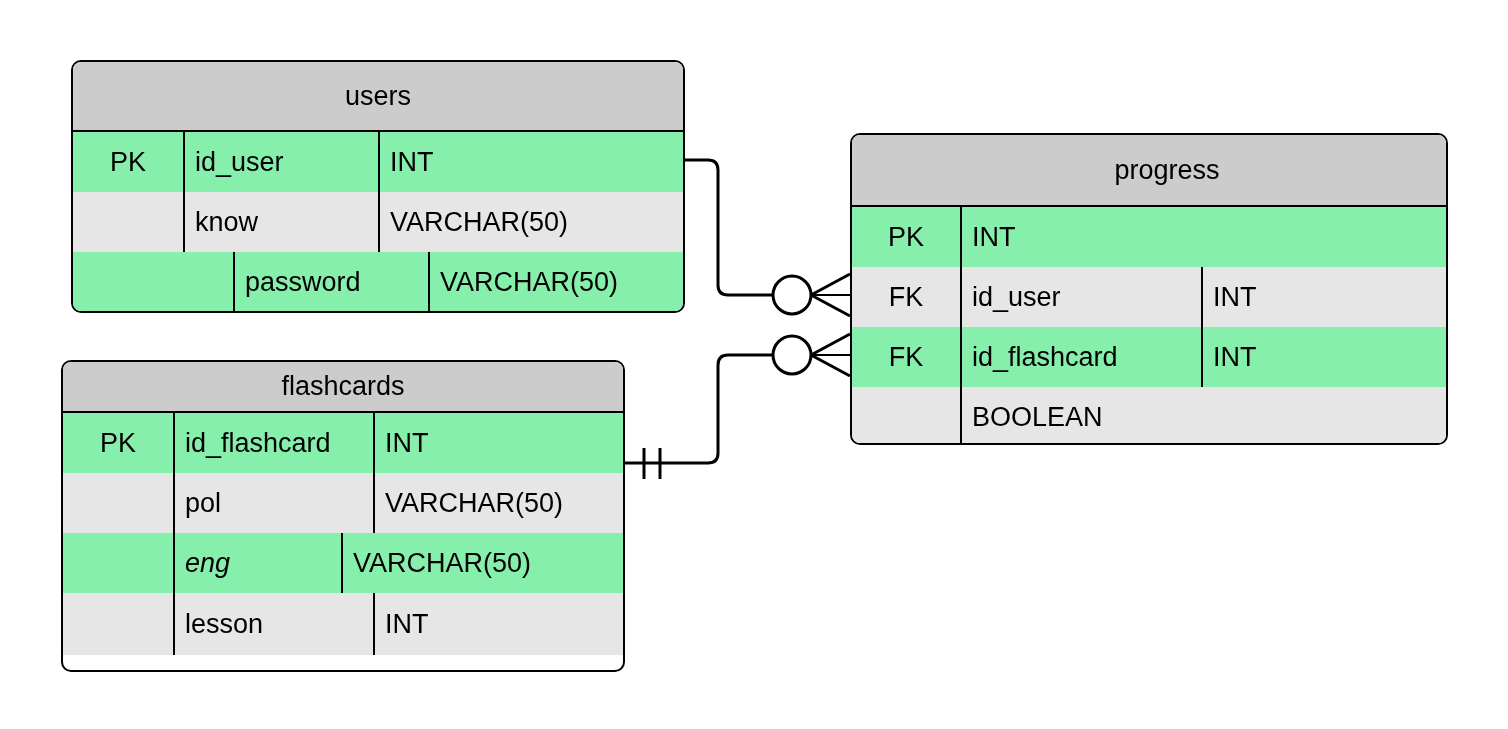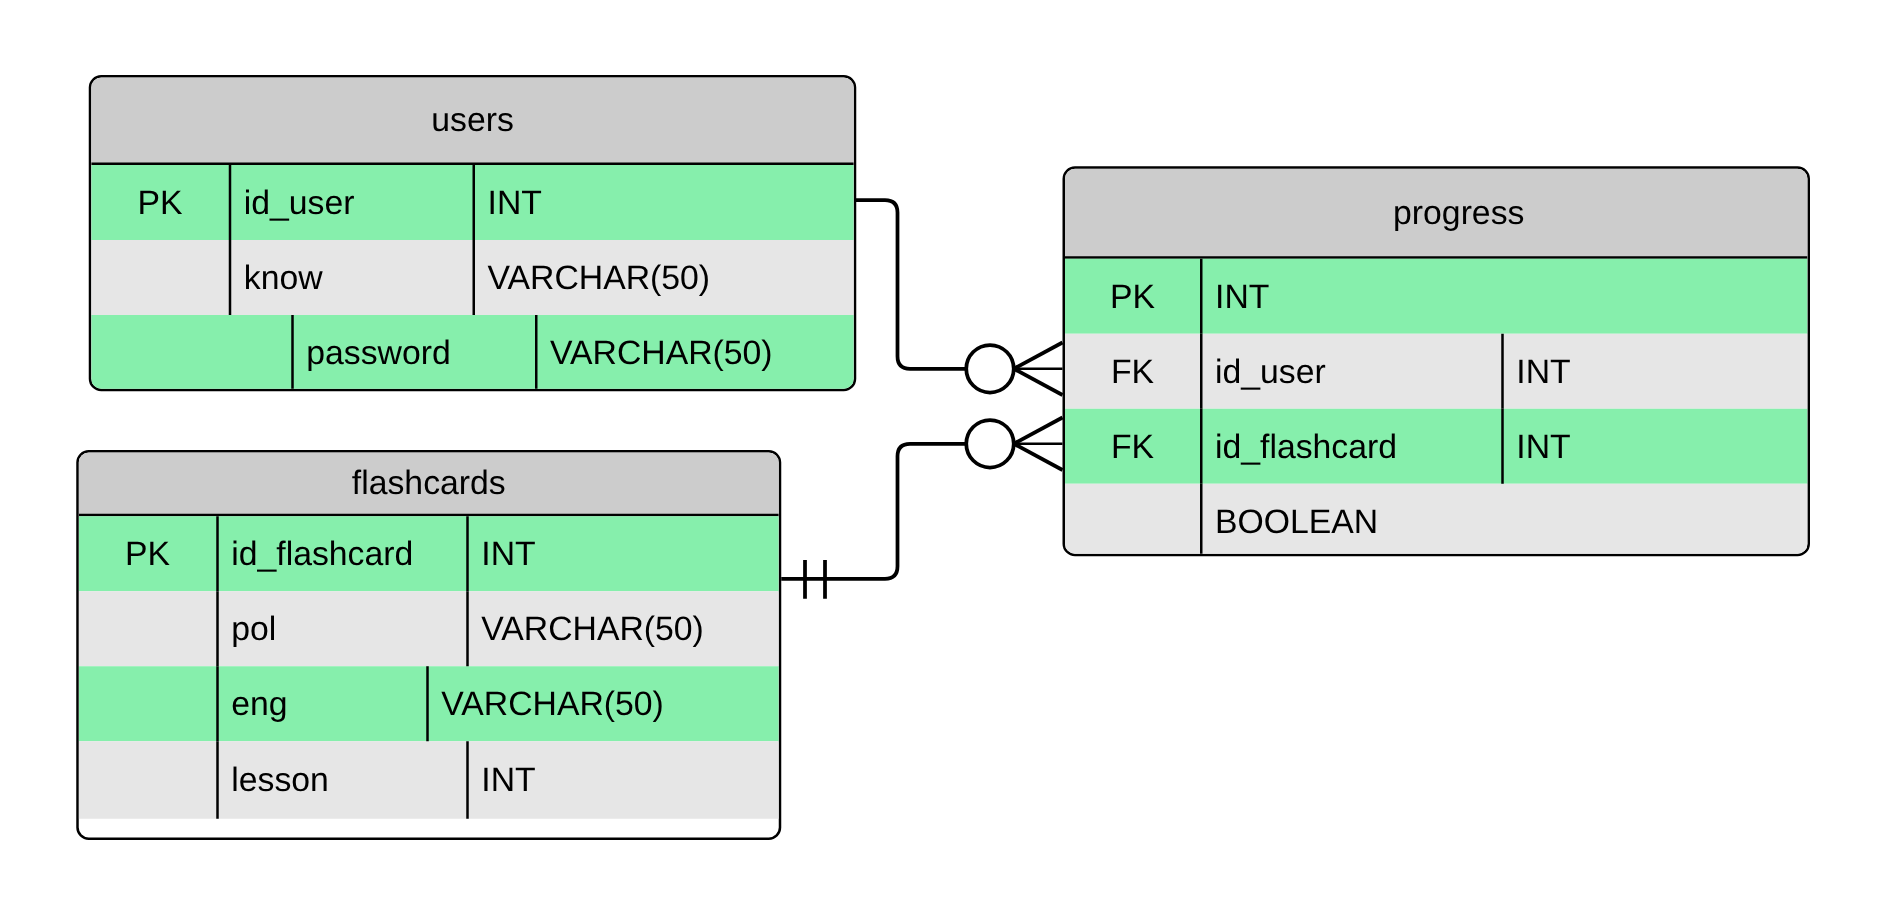--- a/index.html
+++ b/index.html
@@ -160,21 +160,21 @@
       </div>
 
       <div class="attr-row striped" style="height:60px;">
         <div class="cell cell-key" style="width:112px;"></div>
         <div class="cell cell-name" style="width:200px;">pol</div>
         <div class="cell cell-type" style="width:248px;">VARCHAR(50)</div>
       </div>
 
       <div class="attr-row plain" style="height:60px;">
         <div class="cell cell-key" style="width:112px;"></div>
-        <div class="cell cell-name" style="width:168px;">eng</div>
+        <div class="cell cell-name" style="width:168px;font-style:italic;">eng</div>
         <div class="cell cell-type" style="width:248px;">VARCHAR(50)</div>
       </div>
 
       <div class="attr-row striped" style="height:62px;">
         <div class="cell cell-key" style="width:112px;"></div>
         <div class="cell cell-name" style="width:200px;">lesson</div>
         <div class="cell cell-type" style="width:248px;">INT</div>
       </div>
 
     </div>

